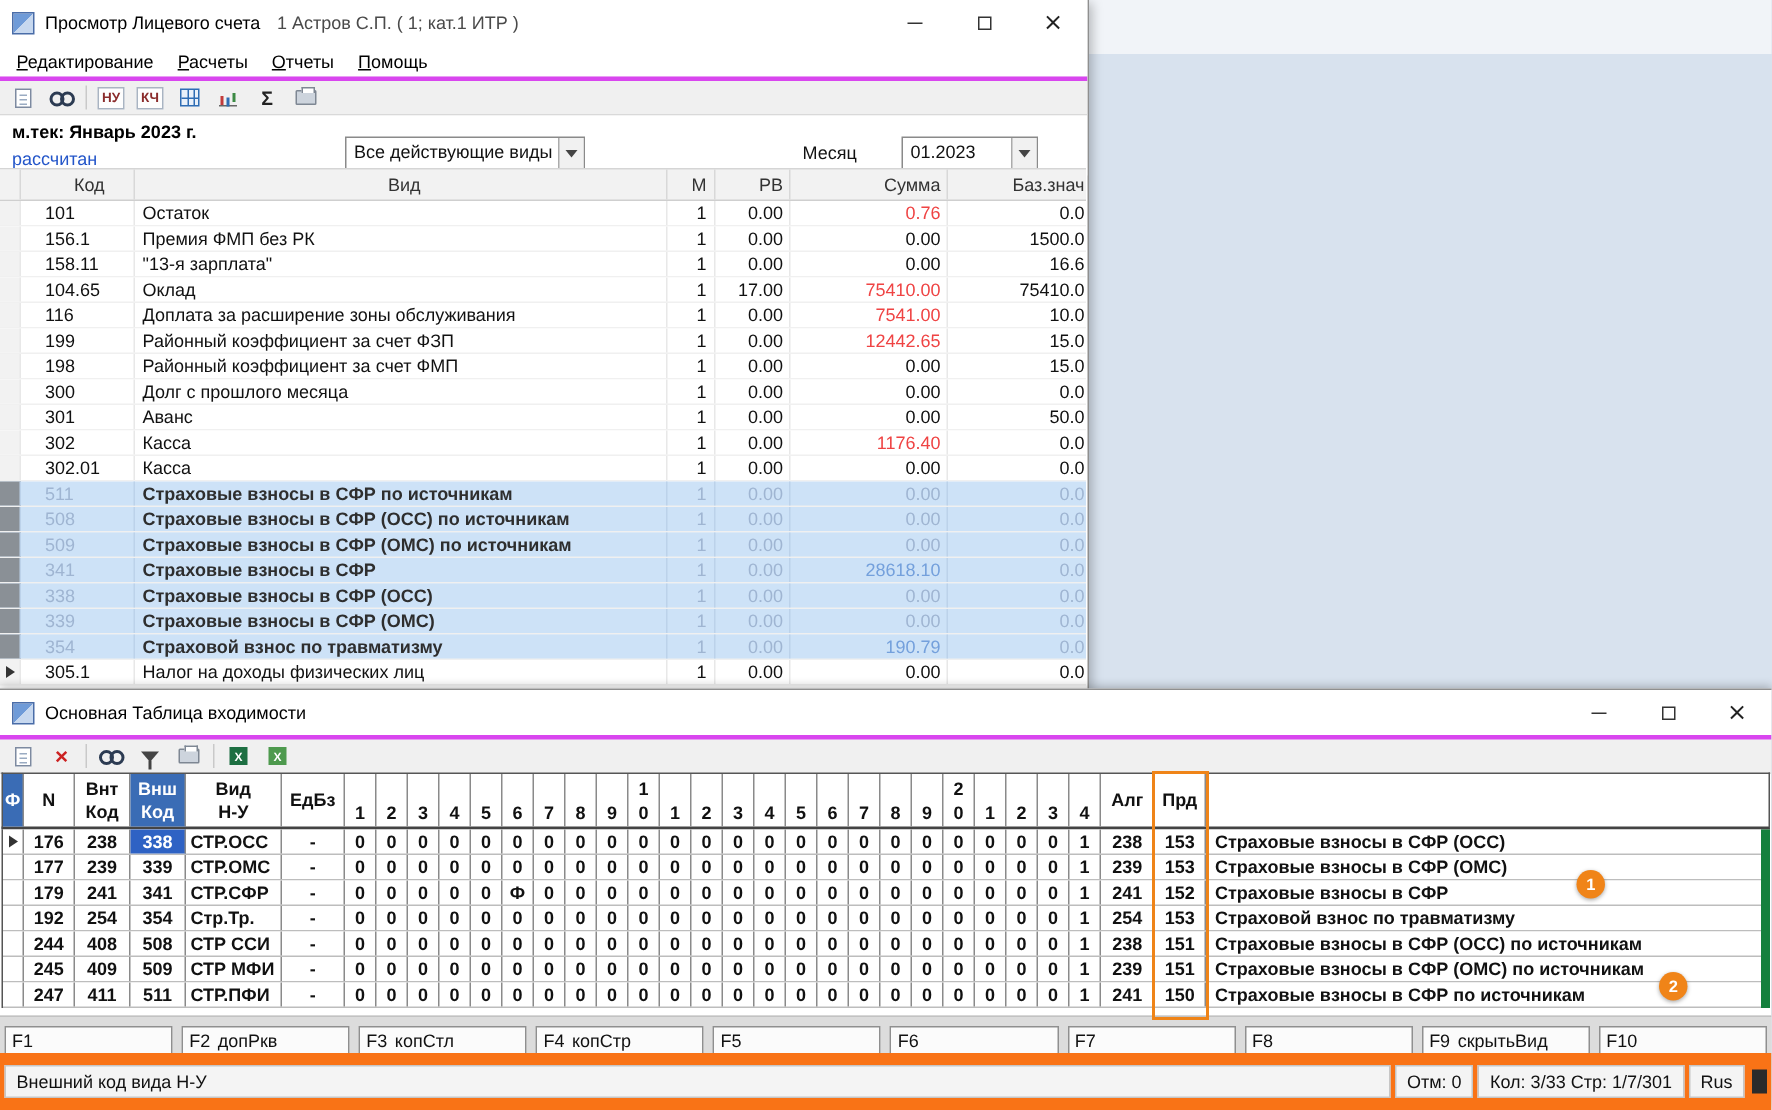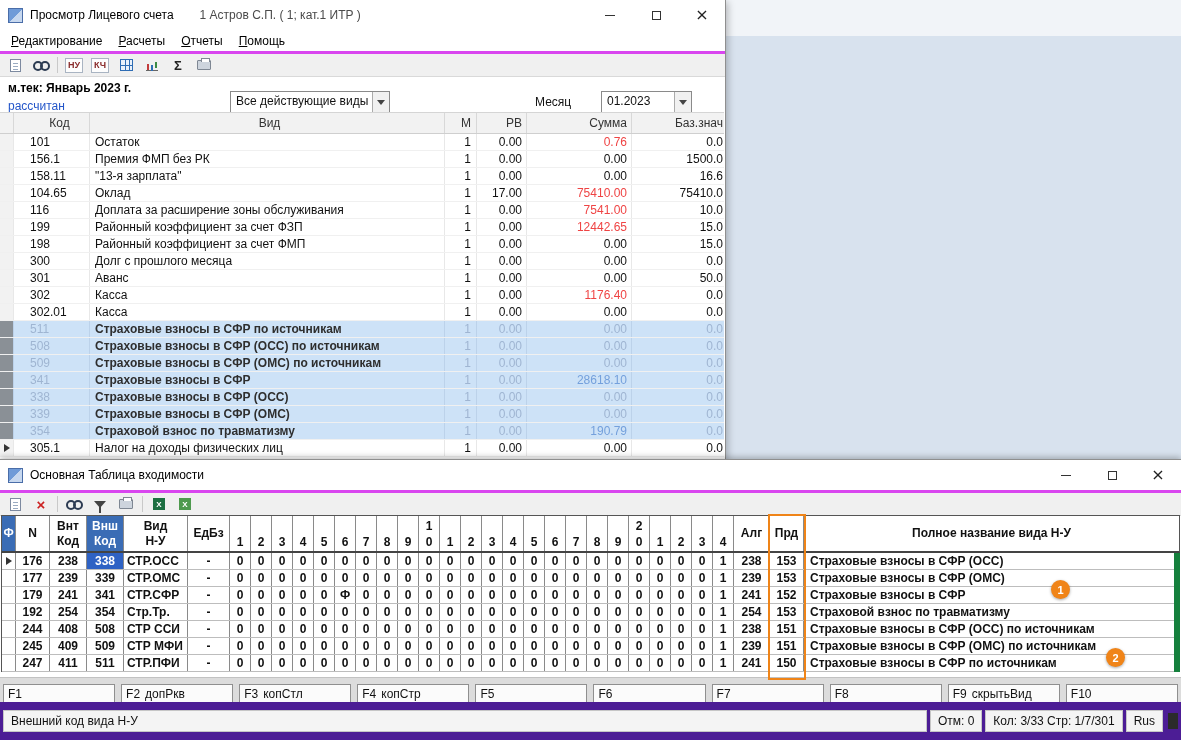--- a/index.html
+++ b/index.html
@@ -8,21 +8,21 @@
   .bg-strip{position:absolute;left:726px;top:0;right:0;height:36px;background:#f1f4f8}
 
   
   .win{position:absolute;background:#fff}
   #lw-window{left:0;top:0;width:726px;height:460px;border-right:1px solid #8f8f8f;box-shadow:2px 2px 7px rgba(0,0,0,.25);z-index:5;overflow:hidden}
   #tw-window{left:0;top:459px;width:1181px;height:281px;border-top:1px solid #8f8f8f;box-shadow:0 -2px 6px rgba(0,0,0,.25);z-index:10;overflow:hidden}
 
   .titlebar{height:30px;display:flex;align-items:center;background:#fff;padding-left:8px}
   .app-icon{width:15px;height:15px;flex:0 0 auto;border:1px solid #4a6da8;background:linear-gradient(135deg,#6f9bd8 50%,#c7d8ef 50%)}
   .title-text{margin-left:7px;color:#000;white-space:nowrap}
-  .title-sub{margin-left:26px;color:#4a4a4a;white-space:nowrap}
+  .title-sub{margin-left:11px;color:#4a4a4a;white-space:nowrap}
   .win-controls{margin-left:auto;display:flex;height:100%}
   .win-btn{width:46px;display:flex;align-items:center;justify-content:center;cursor:default}
   .glyph-min{width:10px;height:1px;background:#333}
   .glyph-max{width:9px;height:9px;border:1px solid #333}
   .glyph-close{font-size:16px;line-height:1;color:#222;font-family:"DejaVu Sans",sans-serif}
 
   .menubar{height:21px;display:flex;align-items:center;background:#fff;padding-left:3px}
   .menu-item{padding:2px 8px;color:#000;white-space:nowrap}
   .menu-item::first-letter{text-decoration:underline}
 
@@ -107,21 +107,21 @@
   .hblue{background:#3a6cb5;color:#fff}
   .sel{background:#2e62c4;color:#fff}
   .nh-top{display:block;height:16px;line-height:16px}
   .nh-bot{display:block;height:16px;line-height:16px}
   .num-heads{display:flex;height:100%}
   .prd-outline{position:absolute;left:768px;top:54px;width:38px;height:166px;border:2px solid #ef8418;pointer-events:none;z-index:20}
 
   
   .fkeys{position:absolute;left:0;right:0;top:217px;height:26px;background:#dcdcdc;border-top:1px solid #c2c2c2;display:flex;align-items:center;padding:16px 3px;gap:6px}
   .fkey{flex:1;height:20px;background:#fbfbfb;border:1px solid #8f8f8f;display:flex;align-items:center;padding-left:4px;gap:5px;overflow:hidden;white-space:nowrap}
-  .statusbar{position:absolute;left:0;right:0;bottom:0;height:38px;background:#4c1d95;display:flex;align-items:center;padding:0 3px;gap:3px}
+  .statusbar{position:absolute;left:0;right:0;bottom:0;height:38px;background:#f97316;display:flex;align-items:center;padding:0 3px;gap:3px}
   .scell{height:22px;border:1px solid #c6c6c6;background:#f4f4f4;display:flex;align-items:center;padding:0 7px;white-space:nowrap}
   .scell.hint{flex:1}
   .grip{width:10px;height:16px;background:#2b2b2b;margin-left:2px}
 
   
   .badge{position:absolute;width:19px;height:19px;border-radius:50%;background:#f08418;color:#fff;display:flex;align-items:center;justify-content:center;font-size:11px;font-weight:bold;box-shadow:0 1px 3px rgba(0,0,0,.35);z-index:60}
   #badge-1{left:1051px;top:580px}
   #badge-2{left:1106px;top:648px}
 </style>
 </head>
@@ -536,21 +536,20 @@
             <span class="nh-top"></span>
             <span class="nh-bot">3</span>
           </div>
           <div class="twc w-num">
             <span class="nh-top"></span>
             <span class="nh-bot">4</span>
           </div>
         </div>
       <div class="twc w-alg">Алг</div>
       <div class="twc w-prd">Прд</div>
-      <div class="twc w-full">Полное название вида Н-У</div>
     </div>
     <div class="tw-body">
         <div class="tw-row">
           <div class="twc w-gut">
             <span class="arr"></span>
           </div>
           <div class="twc w-n">176</div>
           <div class="twc w-int">238</div>
           <div class="twc w-ext sel">338</div>
           <div class="twc w-kind">СТР.ОСС</div>

